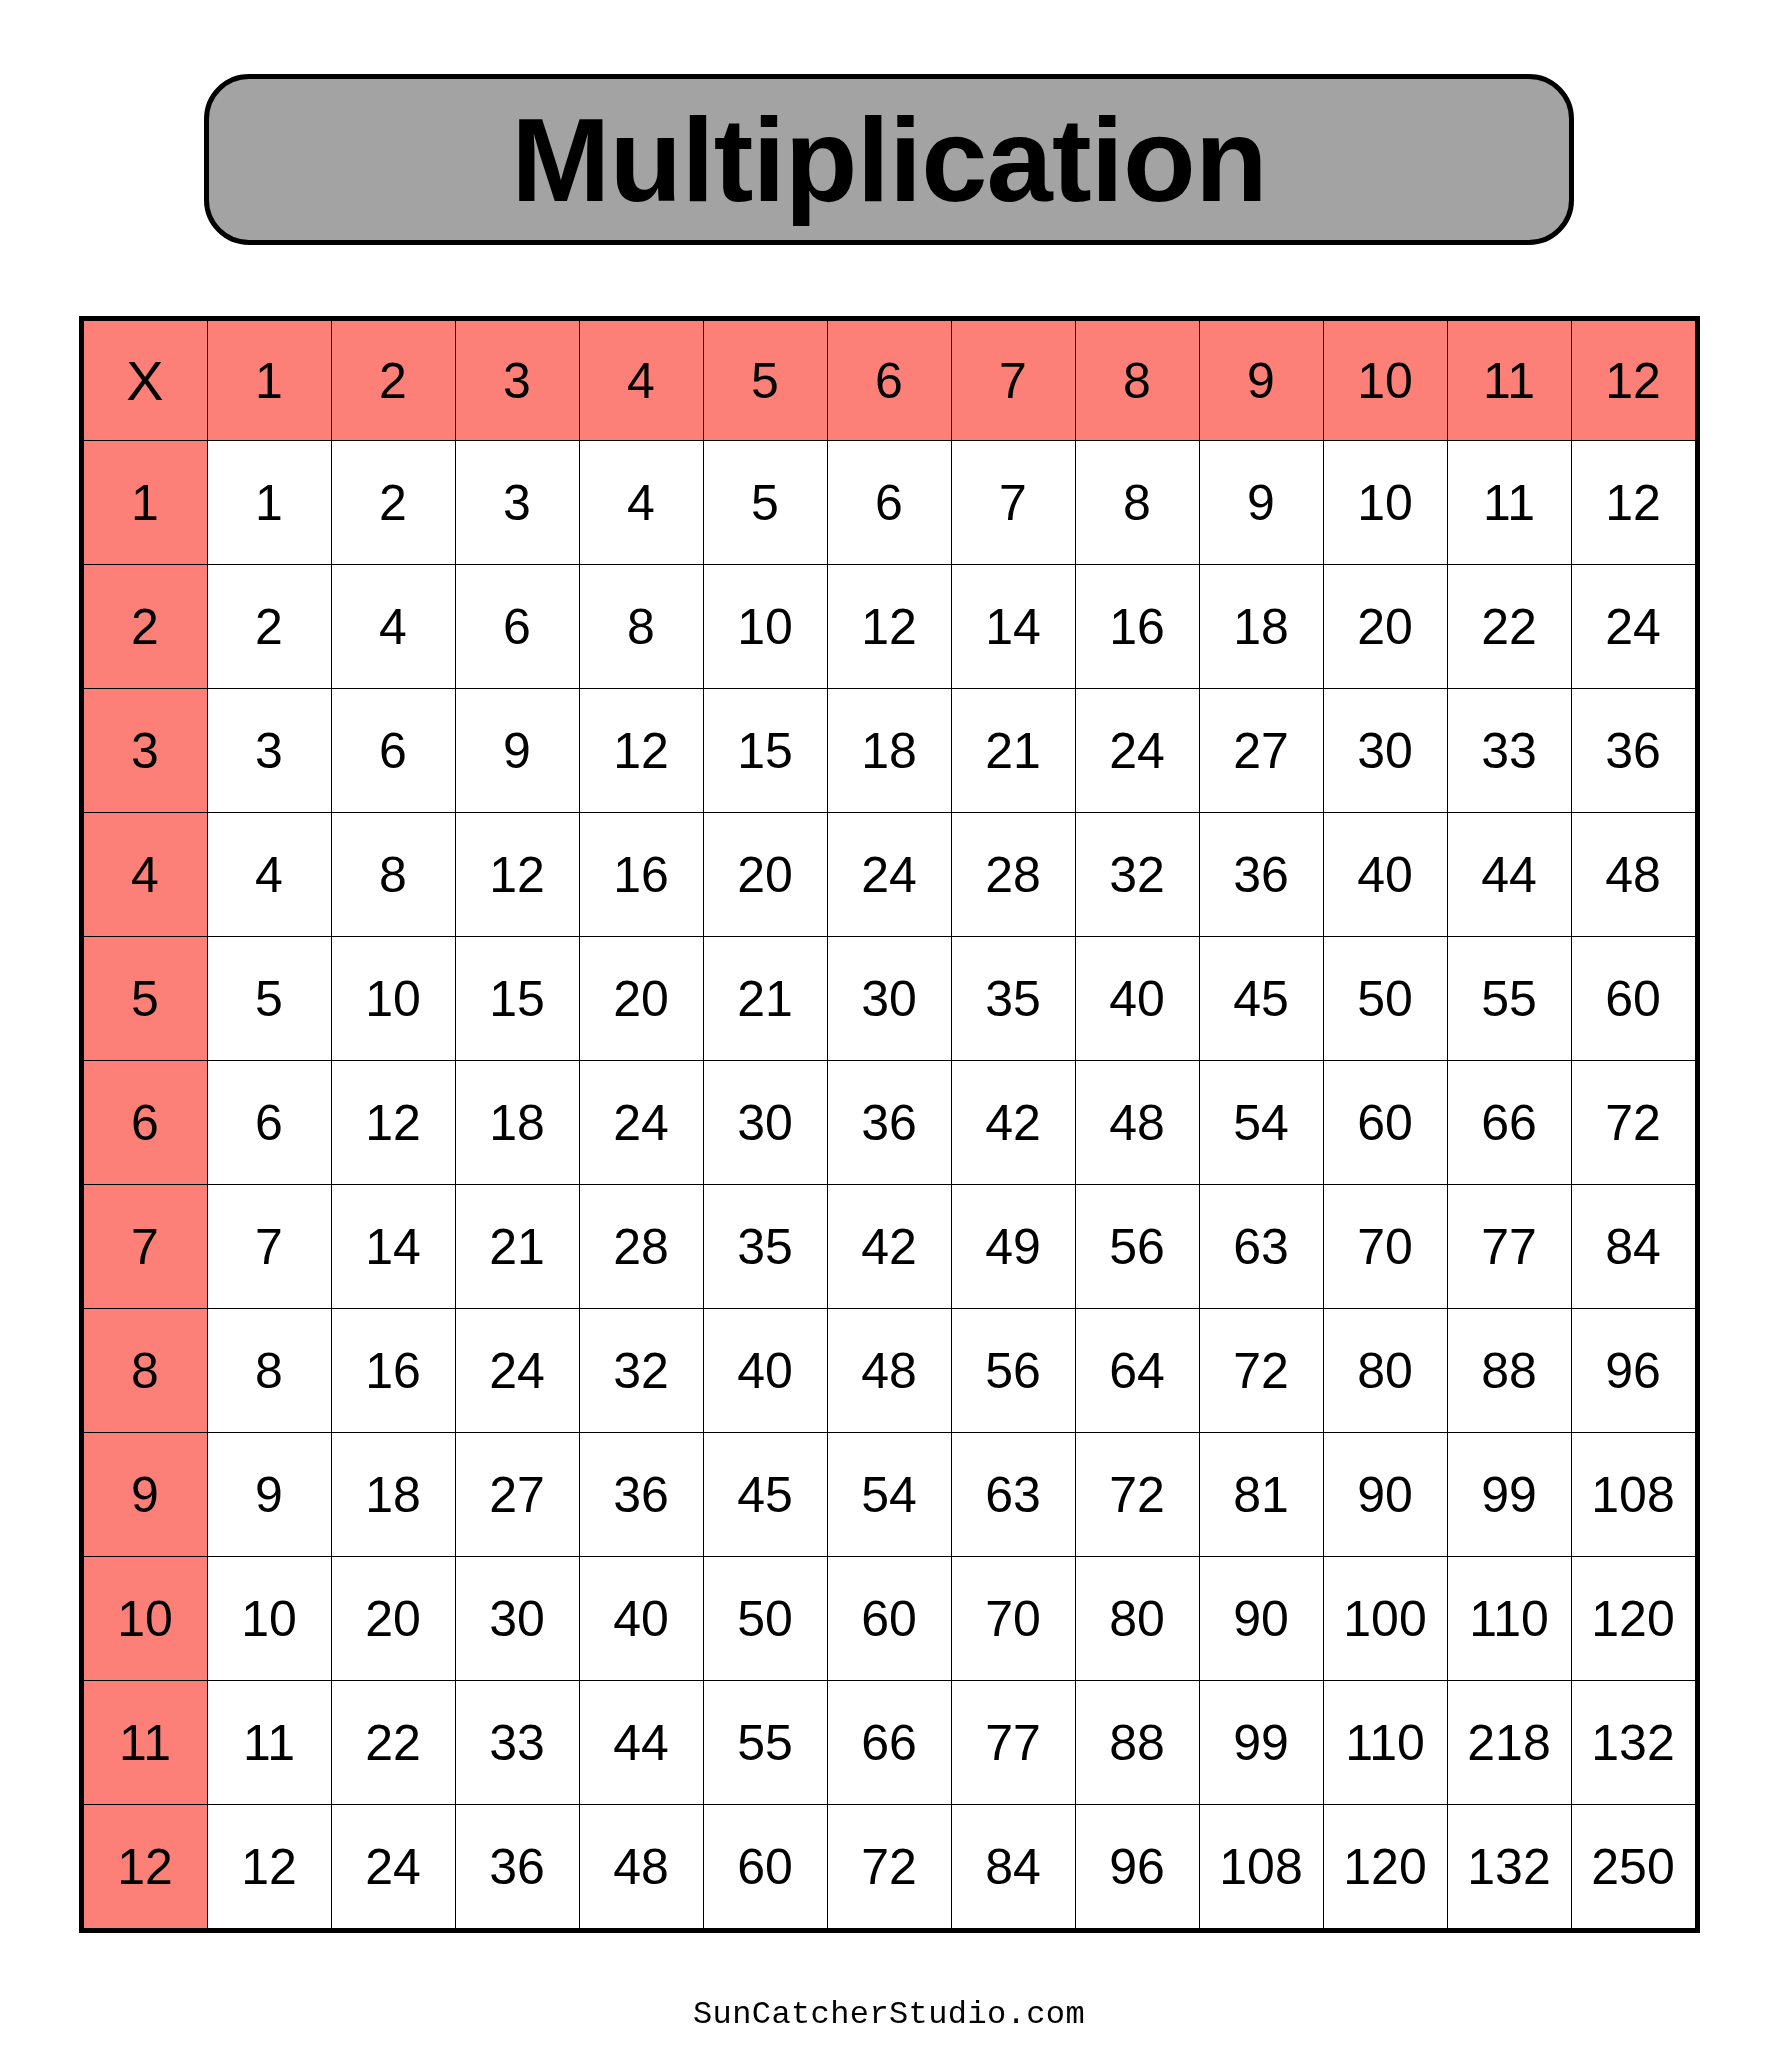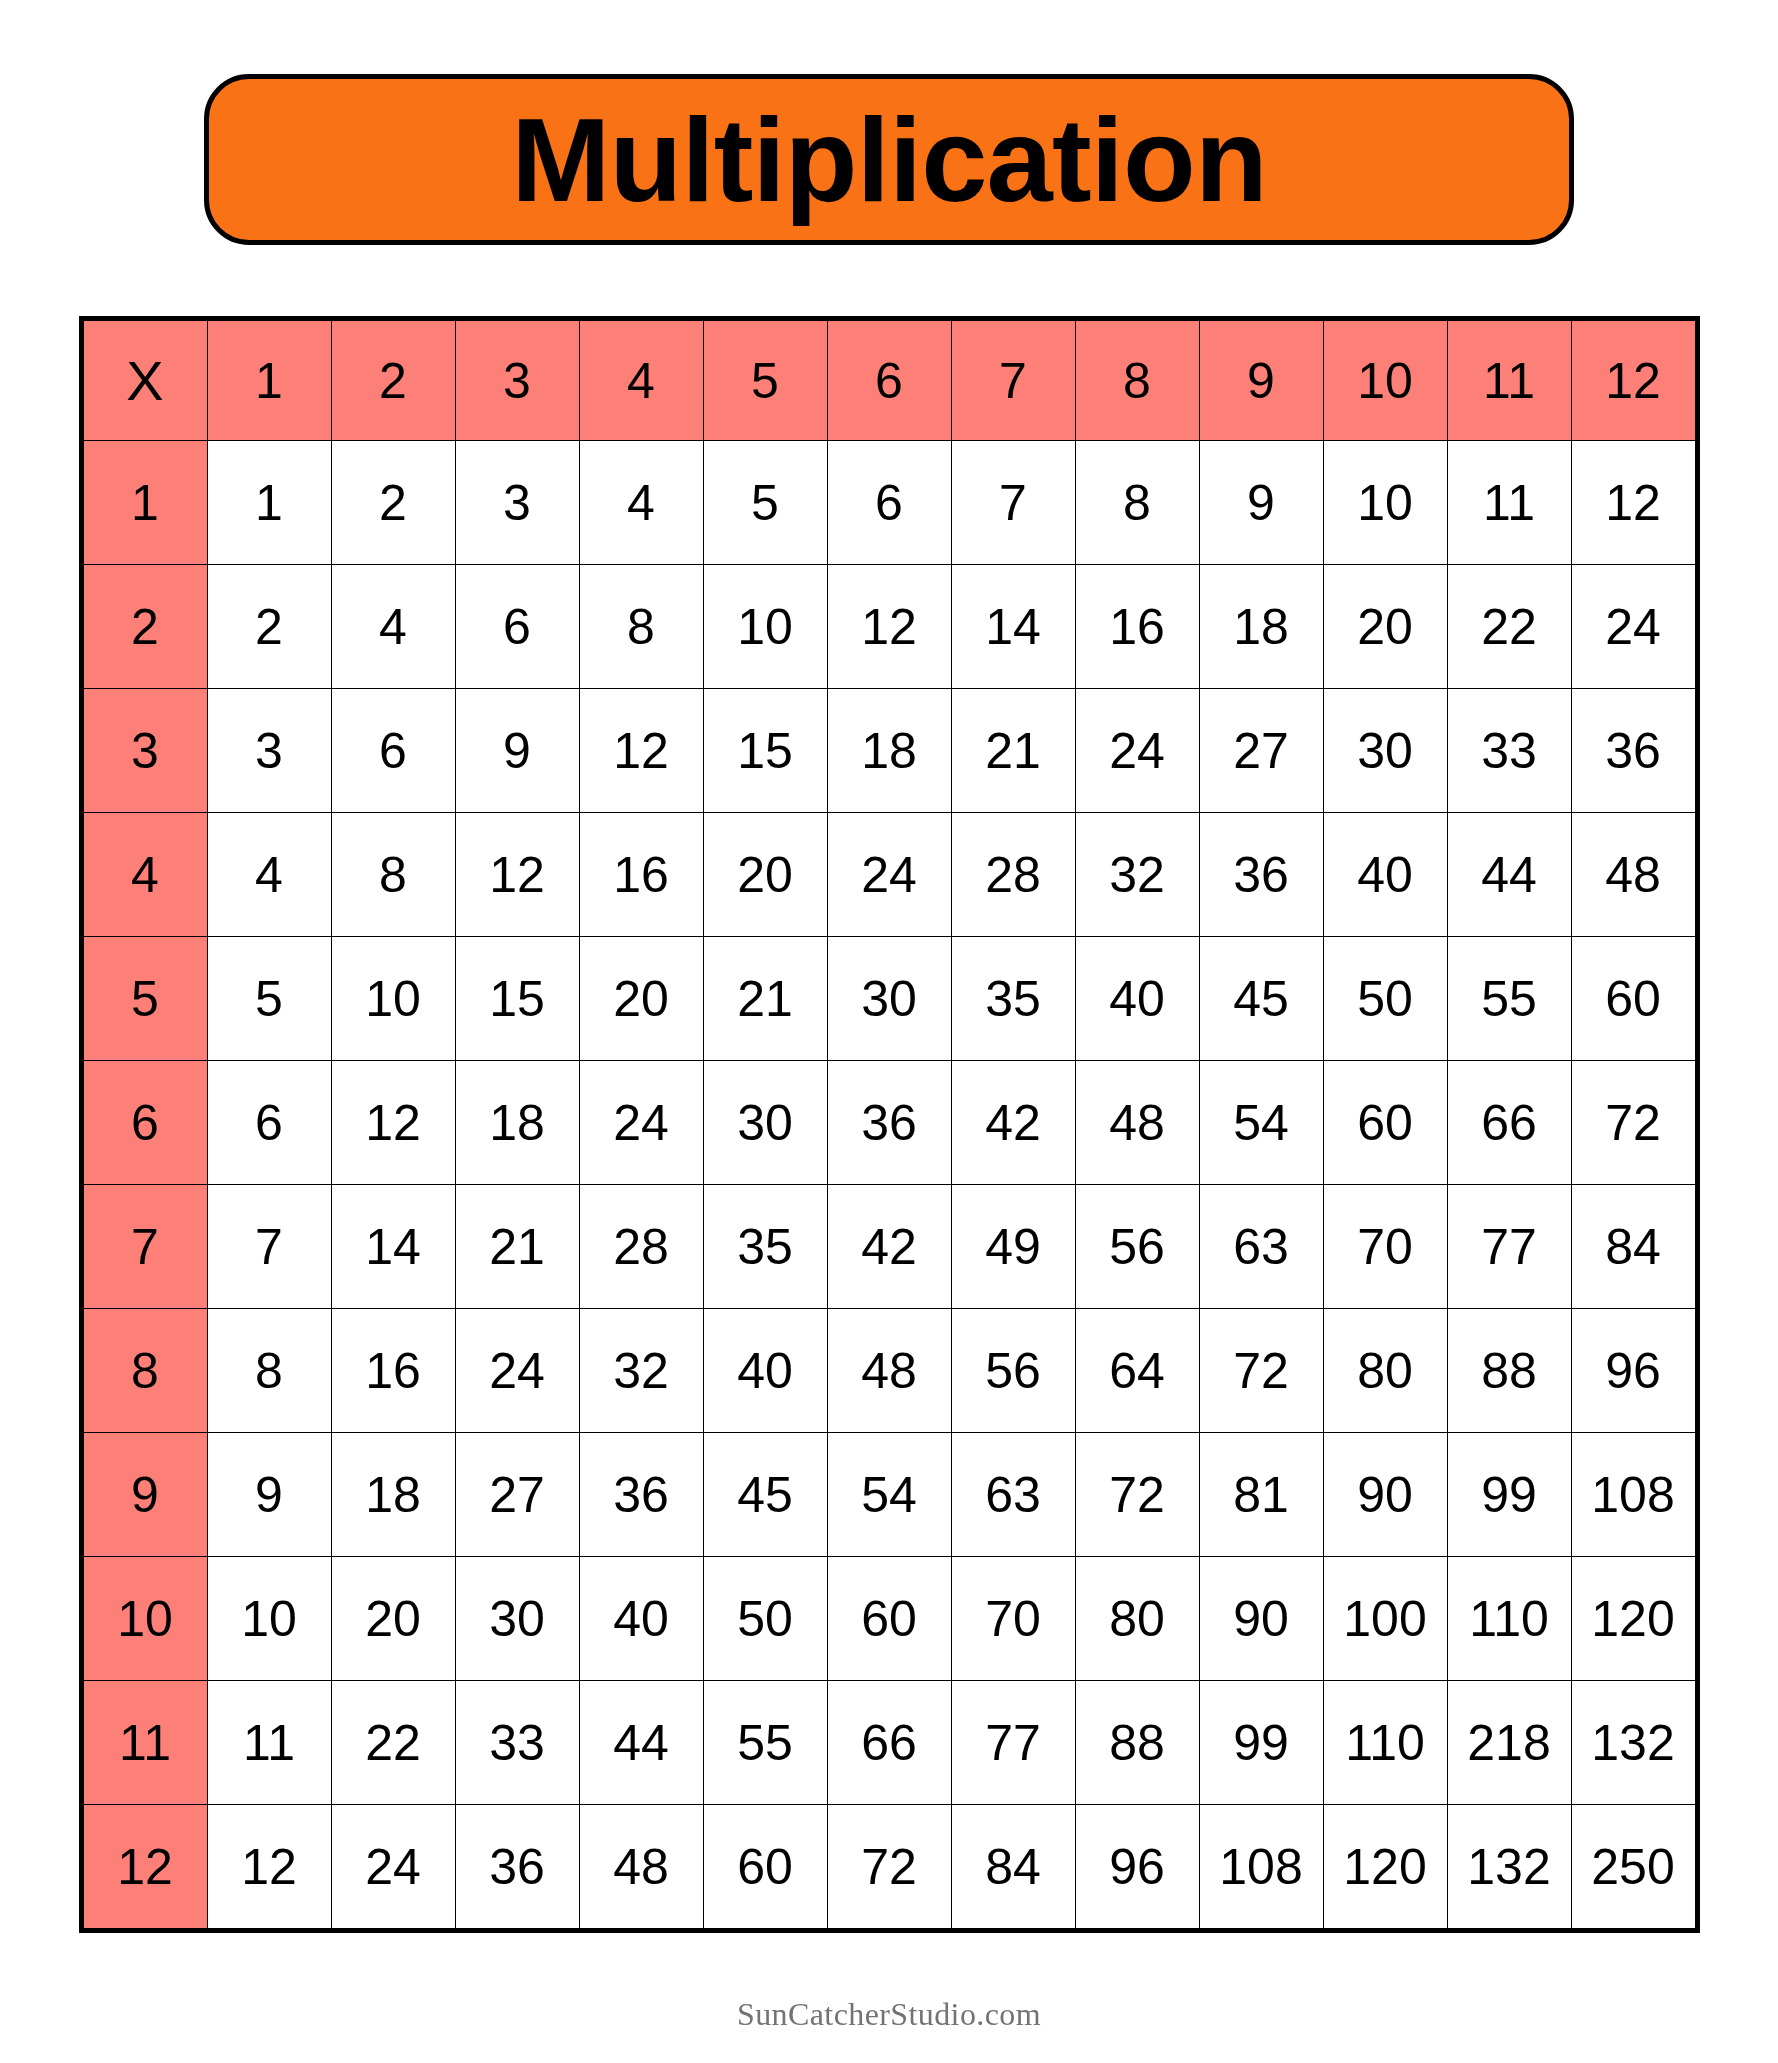--- a/index.html
+++ b/index.html
@@ -27,21 +27,21 @@
   
   .title-wrap {
     margin-top: 74px;
     width: 1370px;
     display: flex;
     justify-content: center;
   }
   .title-banner {
     width: 1370px;
     height: 171px;
-    background: #f97316;
+    background: #a3a3a3;
     border: 5.6px solid #000000;
     border-radius: 45px;
     display: flex;
     align-items: center;
     justify-content: center;
     box-sizing: border-box;
   }
   .title-text {
     font-size: 119px;
     font-weight: bold;
@@ -88,22 +88,22 @@
   }
 
   
   .footer {
     margin-top: 63px;
     width: 100%;
     text-align: center;
   }
   .footer-text {
     font-size: 32px;
-    color: #737373;
-    font-family: Liberation Serif, serif;
+    color: #000000;
+    font-family: Liberation Mono, monospace;
     letter-spacing: 0.4px;
   }
 </style>
 </head>
 <body>
 
 <div class="page">
 
   <div class="title-wrap">
     <div class="title-banner">

